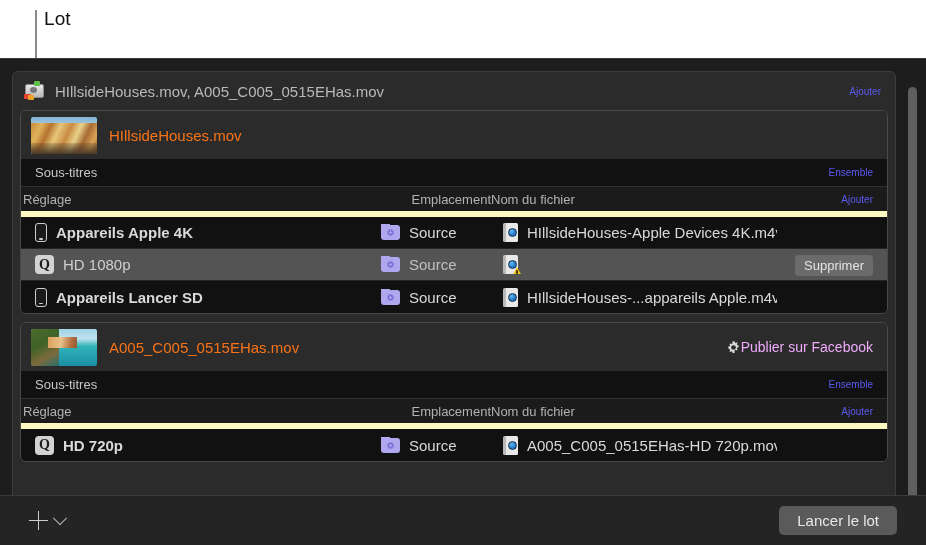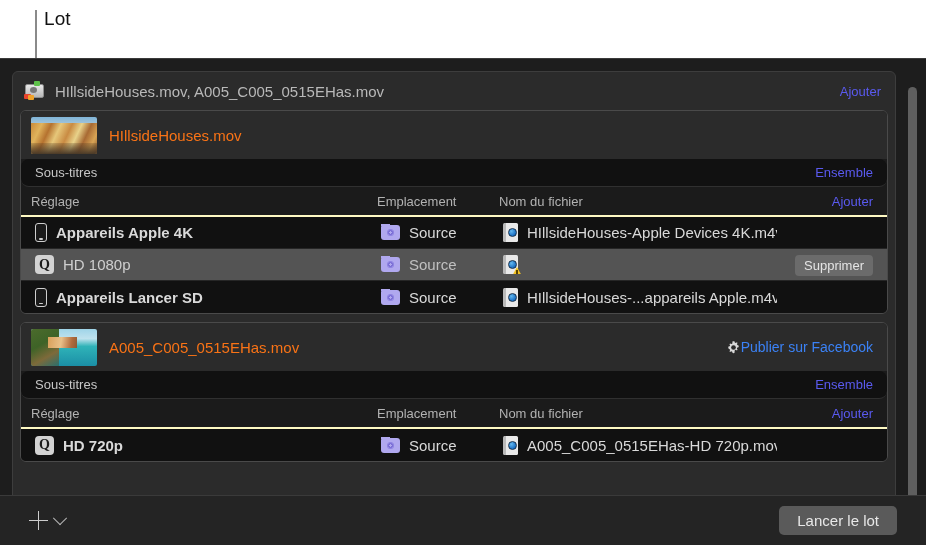--- a/index.html
+++ b/index.html
@@ -78,21 +78,21 @@
   }
   #batch-header .title {
     font-size: 15px;
     color: #b9b9b9;
     margin-left: 10px;
     white-space: nowrap;
     flex: 1 1 auto;
   }
   .link-blue {
     color: #5a5af0;
-    font-size: 13px;
+    font-size: 10px;
     white-space: nowrap;
   }
 
   
   .app-icon {
     width: 22px; height: 20px;
     position: relative;
     flex: 0 0 auto;
   }
   .app-icon .plate {
@@ -138,21 +138,21 @@
   }
   .job-head .jobname {
     font-size: 15px;
     color: #f97316;
     margin-left: 12px;
     flex: 1 1 auto;
     white-space: nowrap;
   }
   .job-head .dest {
     font-size: 14px;
-    color: #3b82f6;
+    color: #f0abfc;
     display: flex;
     align-items: center;
     white-space: nowrap;
   }
 
   .thumb {
     width: 66px; height: 37px;
     border-radius: 2px;
     flex: 0 0 auto;
     overflow: hidden;
@@ -201,43 +201,42 @@
 
   
   .sub-bar {
     height: 28px;
     background: #111111;
     display: flex;
     align-items: center;
     padding: 0 14px 0 14px;
     box-sizing: border-box;
     border-bottom: 1px solid #303030;
-    border-radius: 8px;
   }
   .sub-bar .lbl {
     font-size: 13px;
     color: #c7c7c7;
     flex: 1 1 auto;
   }
 
   
   .col-head {
     height: 30px;
     background: #1b1b1b;
     display: flex;
     align-items: center;
     box-sizing: border-box;
-    border-bottom: 2px solid #fef9c3;
+    border-bottom: 6px solid #fef9c3;
     font-size: 13px;
     color: #b2b2b2;
-    padding-left: 10px;
+    padding-left: 2px;
   }
 
   .c-setting { width: 346px; flex: 0 0 auto; }
-  .c-loc     { width: 122px; flex: 0 0 auto; }
+  .c-loc     { width: 122px; flex: 0 0 auto; text-align: right; }
   .c-file    { flex: 1 1 auto; }
   .c-act     { width: 96px; flex: 0 0 auto; text-align: right; padding-right: 14px; }
 
   
   .row {
     height: 32px;
     display: flex;
     align-items: center;
     box-sizing: border-box;
     background: #111111;

